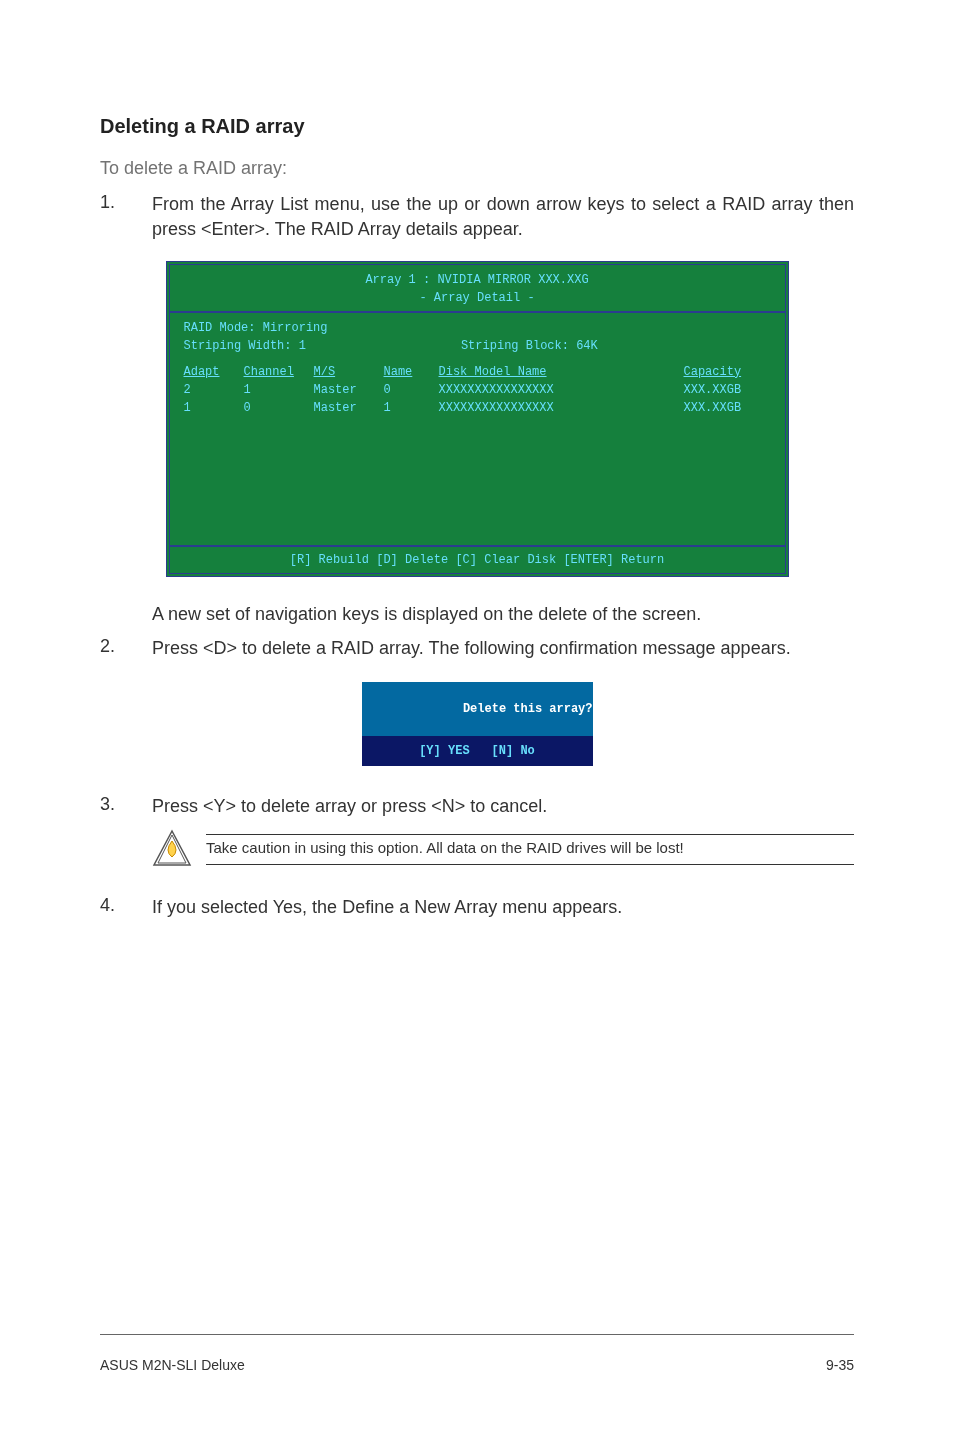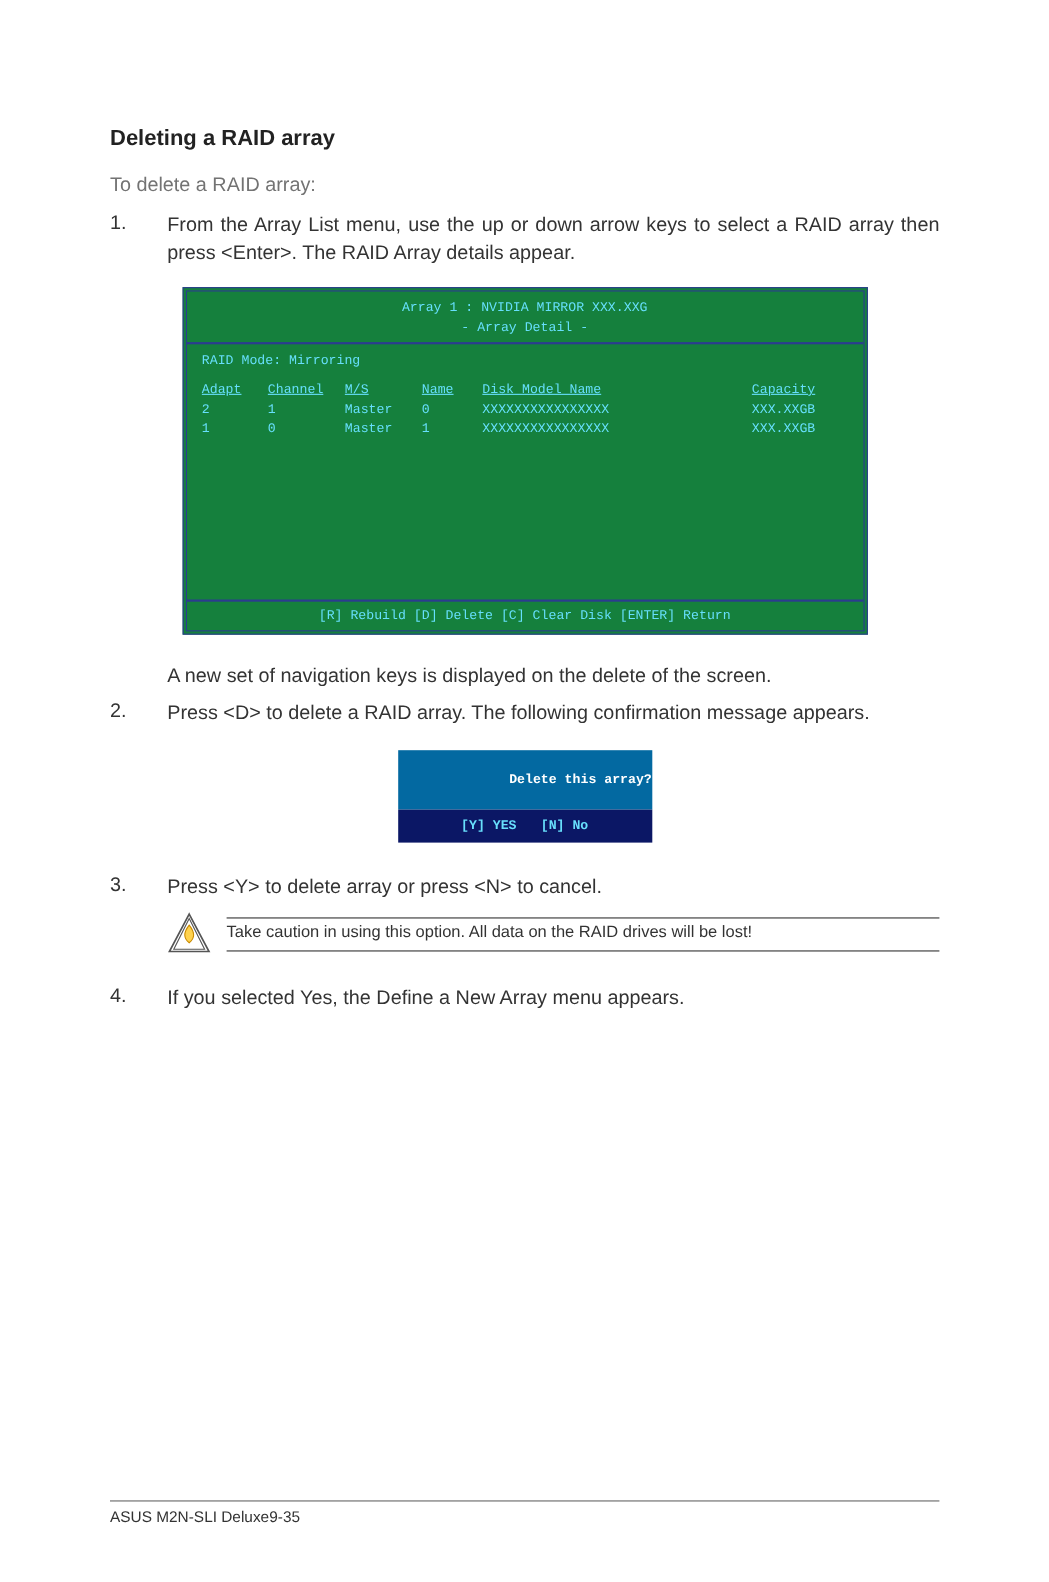--- a/index.html
+++ b/index.html
@@ -132,26 +132,27 @@
       margin-top: 4px;
       margin-bottom: 4px;
     }
     .warn-text {
       font-size: 15px;
       color: #333;
       padding-bottom: 4px;
     }
     .page-footer {
       position: absolute;
-      bottom: 51px;
+      bottom: 65px;
       left: 100px;
       right: 100px;
       border-top: 1px solid #666;
-      padding-top: 6px;
-      display: flex;
+      padding-top: 22px;
+      display: flex;
+      justify-content: space-between;
       font-size: 14px;
       color: #333;
     }
   </style>
 </head>
 <body>
 
 <div class="heading">Deleting a RAID array</div>
 <div class="body-text">To delete a RAID array:</div>
 
@@ -161,20 +162,24 @@
 </div>
 
 <div class="bios-box">
   <div class="bios-header">
     <span>Array 1 : NVIDIA MIRROR  XXX.XXG</span><br>
     <span>- Array Detail -</span>
   </div>
   <div class="bios-divider"></div>
   <div class="bios-body">
     <div style="color:#67DFFC;padding:2px 0;">RAID Mode: Mirroring</div>
+    <div class="info-line">
+      <span>Striping Width: 1</span>
+      <span>Striping Block: 64K</span>
+    </div>
     <div class="bios-table-head">
       <div class="col-adapt">Adapt</div>
       <div class="col-channel">Channel</div>
       <div class="col-ms">M/S</div>
       <div class="col-index">Name</div>
       <div class="col-model">Disk Model Name</div>
       <div class="col-cap">Capacity</div>
     </div>
     <div class="bios-row">
       <div class="col-adapt">2</div>

